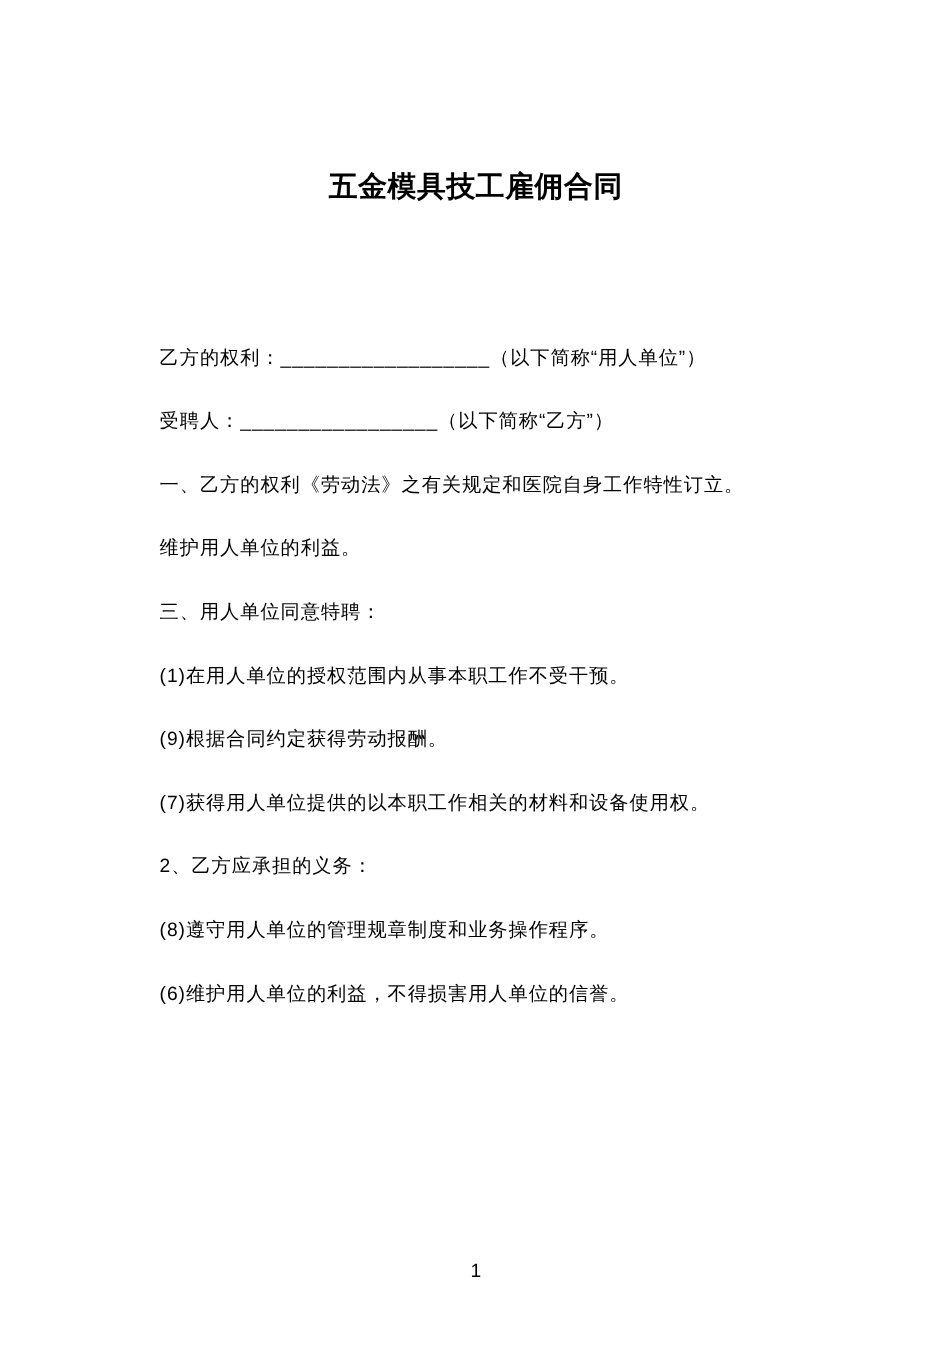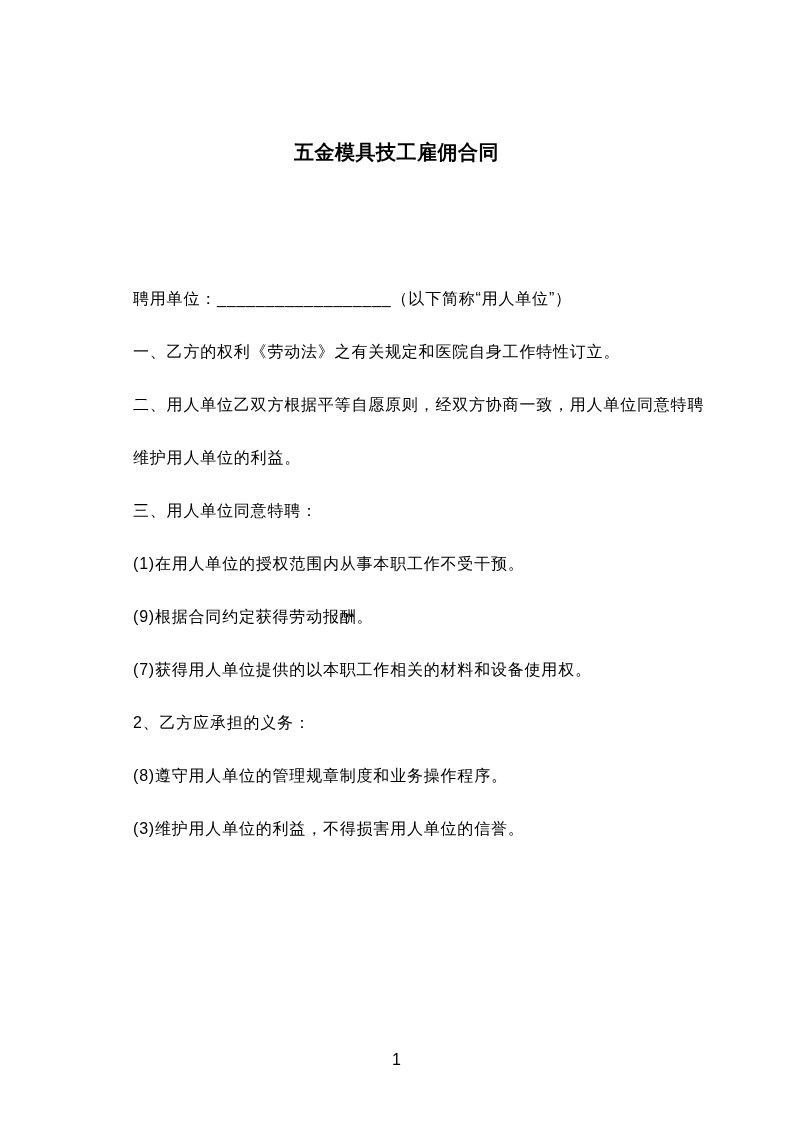--- a/index.html
+++ b/index.html
@@ -20,21 +20,21 @@
     inset: 0;
     background: #ffffff;
   }
   .doc-title {
     position: absolute;
     top: 139px;
     left: 0;
     width: 100%;
     margin: 0;
     text-align: center;
-    font-size: 20px;
+    font-size: 24px;
     font-weight: bold;
     letter-spacing: 0.5px;
     white-space: nowrap;
   }
   .doc-body {
     position: absolute;
     left: 133px;
     top: 272px;
     width: 620px;
   }
@@ -57,28 +57,28 @@
 </style>
 </head>
 <body>
 
 <div class="page">
 
   <h1 class="doc-title">五金模具技工雇佣合同</h1>
 
   <div class="doc-body" id="doc-body">
 
-  <div class="doc-line">聘用单位：__________________（以下简称“用人单位”）</div>
+  <div class="doc-line">乙方的权利：__________________（以下简称“用人单位”）</div>
+      <div class="doc-line">受聘人：_________________（以下简称“乙方”）</div>
       <div class="doc-line">一、乙方的权利《劳动法》之有关规定和医院自身工作特性订立。</div>
-      <div class="doc-line">二、用人单位乙双方根据平等自愿原则，经双方协商一致，用人单位同意特聘</div>
       <div class="doc-line">维护用人单位的利益。</div>
       <div class="doc-line">三、用人单位同意特聘：</div>
       <div class="doc-line">(1)在用人单位的授权范围内从事本职工作不受干预。</div>
       <div class="doc-line">(9)根据合同约定获得劳动报酬。</div>
       <div class="doc-line">(7)获得用人单位提供的以本职工作相关的材料和设备使用权。</div>
       <div class="doc-line">2、乙方应承担的义务：</div>
       <div class="doc-line">(8)遵守用人单位的管理规章制度和业务操作程序。</div>
-      <div class="doc-line">(3)维护用人单位的利益，不得损害用人单位的信誉。</div>
+      <div class="doc-line">(6)维护用人单位的利益，不得损害用人单位的信誉。</div>
     </div>
 
   <div class="page-number">1</div>
 
 </div>
 
 </body></html>

